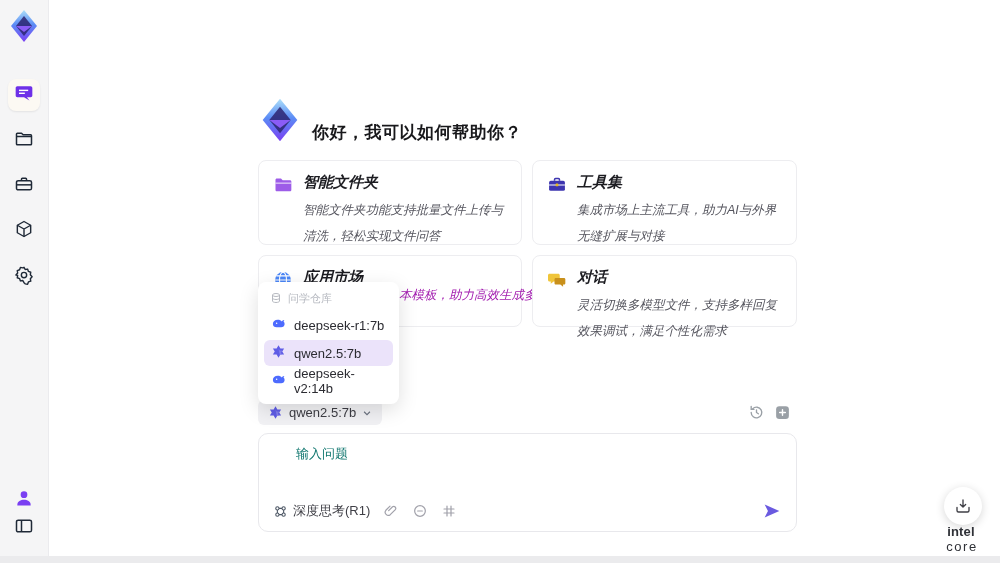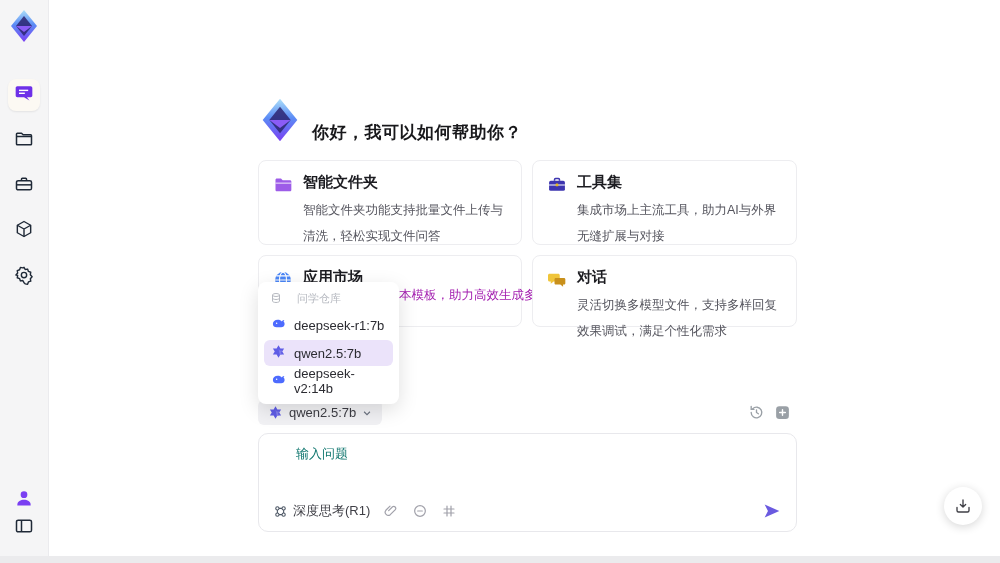--- a/index.html
+++ b/index.html
@@ -18,39 +18,39 @@
   .nav-cube{top:215px;} .nav-gear{top:261px;}
   .nav-user{top:484px;} .nav-panel{top:512px;}
 
   
   .hero-logo{position:absolute;left:256px;top:96px;width:48px;height:48px;}
   .hero-title{position:absolute;left:312px;top:110px;font-size:17px;
               font-weight:bold;color:#18181b;letter-spacing:.5px;}
 
   
   .card{position:absolute;background:#fff;border:1px solid #ededf0;
-        border-radius:8px;cursor:pointer;}
+        border-radius:8px;cursor:pointer;font-style:italic;}
   .card-1{left:258px;top:160px;width:262px;height:83px;}
   .card-2{left:532px;top:160px;width:263px;height:83px;}
   .card-3{left:258px;top:255px;width:262px;height:70px;}
   .card-4{left:532px;top:255px;width:263px;height:70px;}
   .card-icon{position:absolute;left:14px;top:14px;width:20px;height:20px;}
   .card-icon svg{width:20px;height:20px;}
   .card-title{position:absolute;left:44px;top:12px;font-size:15px;
               font-weight:bold;color:#1c1c21;}
   .card-desc{position:absolute;left:44px;top:36px;right:12px;
              font-size:12.5px;color:#55555e;line-height:26px;}
   .card-desc-frag{position:absolute;left:140px;top:31px;font-size:12.5px;
                   color:#a21caf;white-space:nowrap;}
 
   
   .dropdown{position:absolute;left:258px;top:282px;width:141px;background:#fff;
             border-radius:8px;box-shadow:0 6px 20px rgba(0,0,0,.13);
             padding:6px 0 8px 0;z-index:30;}
-  .dd-header{display:flex;align-items:flex-end;gap:15px;padding:3px 12px 4px 12px;
+  .dd-header{display:flex;align-items:flex-end;gap:6px;padding:3px 12px 4px 12px;
              font-size:11px;color:#b6b9c0;}
   .dd-header svg{width:12px;height:12px;}
   .dd-item{display:flex;align-items:center;gap:8px;height:26px;margin:2px 6px;
            padding:0 7px;border-radius:6px;font-size:13px;color:#2b2b31;cursor:pointer;}
   .dd-item svg{width:15px;height:15px;flex:0 0 15px;}
   .dd-item.selected{background:#ebe3fa;}
 
   
   .model-chip{position:absolute;left:258px;top:400px;height:25px;background:#f1f1f4;
               border-radius:6px;display:flex;align-items:center;gap:6px;
@@ -342,15 +342,22 @@
     </span>
   </div>
 
   <div class="fab">
     <svg viewBox="0 0 24 24" fill="none" stroke="#3f3f46" stroke-width="1.8" stroke-linecap="round" stroke-linejoin="round">
       <path d="M12 4v9M8.5 10l3.5 3.5L15.5 10"></path>
       <path d="M4 14v4c0 1.1.9 2 2 2h12a2 2 0 0 0 2-2v-4"></path>
     </svg>
   </div>
 
+  <div class="brand">
+    <div class="brand-main">
+      <span class="brand-intel">intel</span>
+      <span class="brand-core">core</span>
+    </div>
+    <div class="brand-ultra">ultra</div>
+  </div>
 
   <div class="bottom-strip"></div>
 </div>
 
 </body></html>

